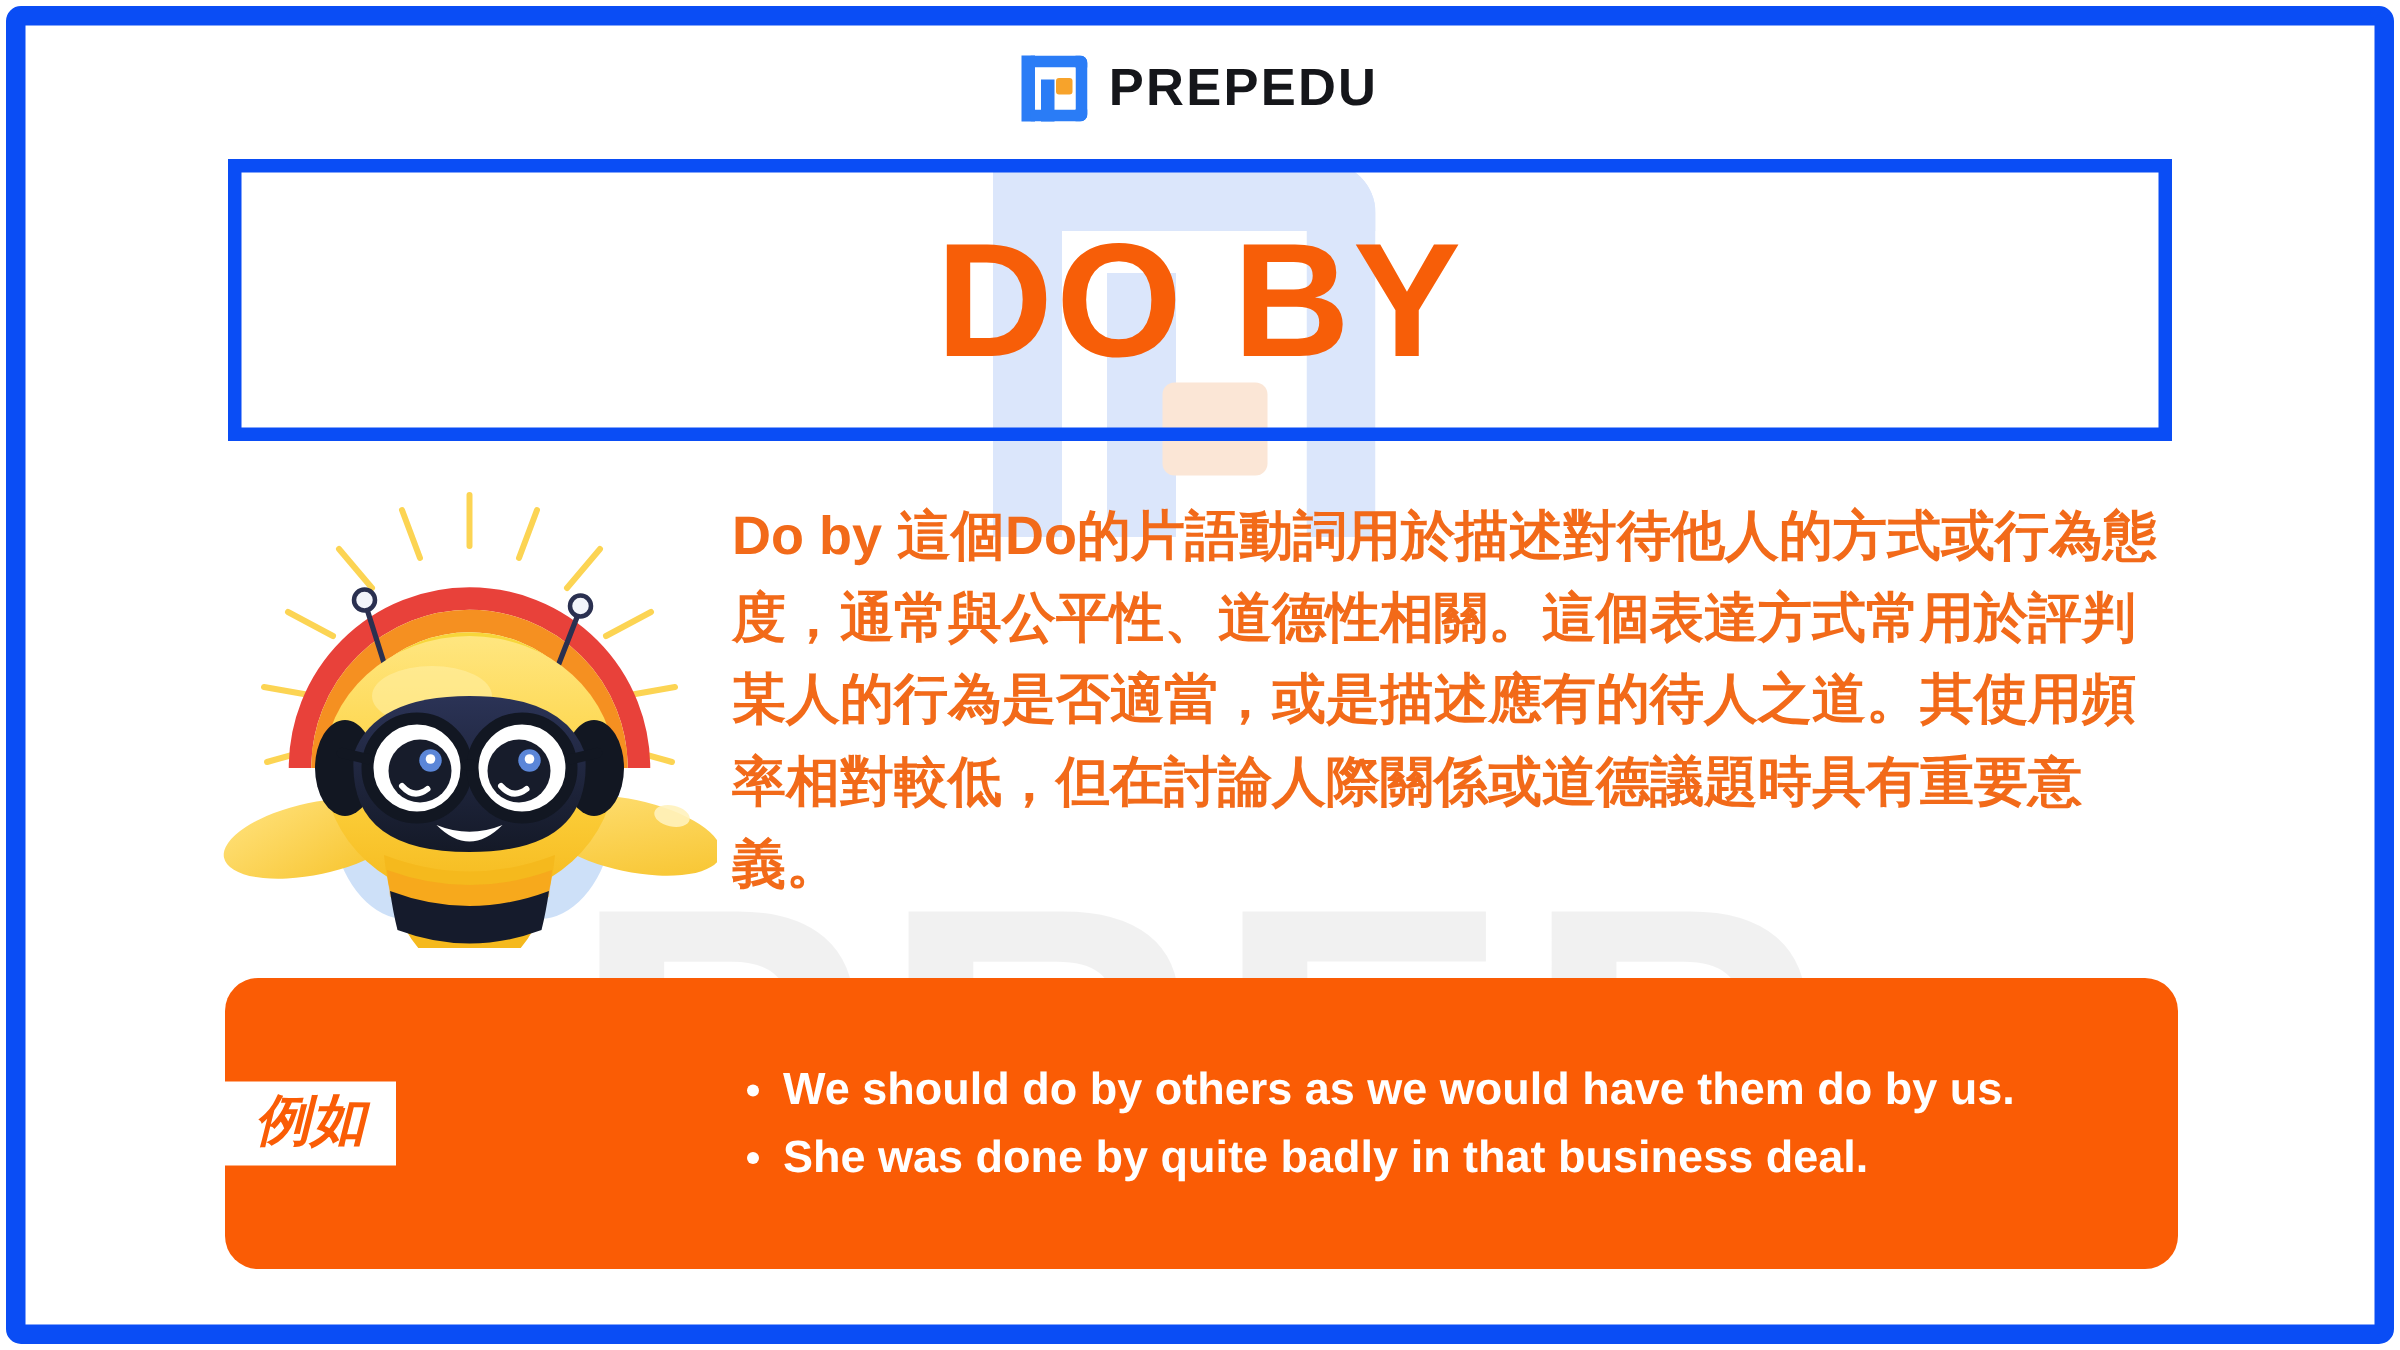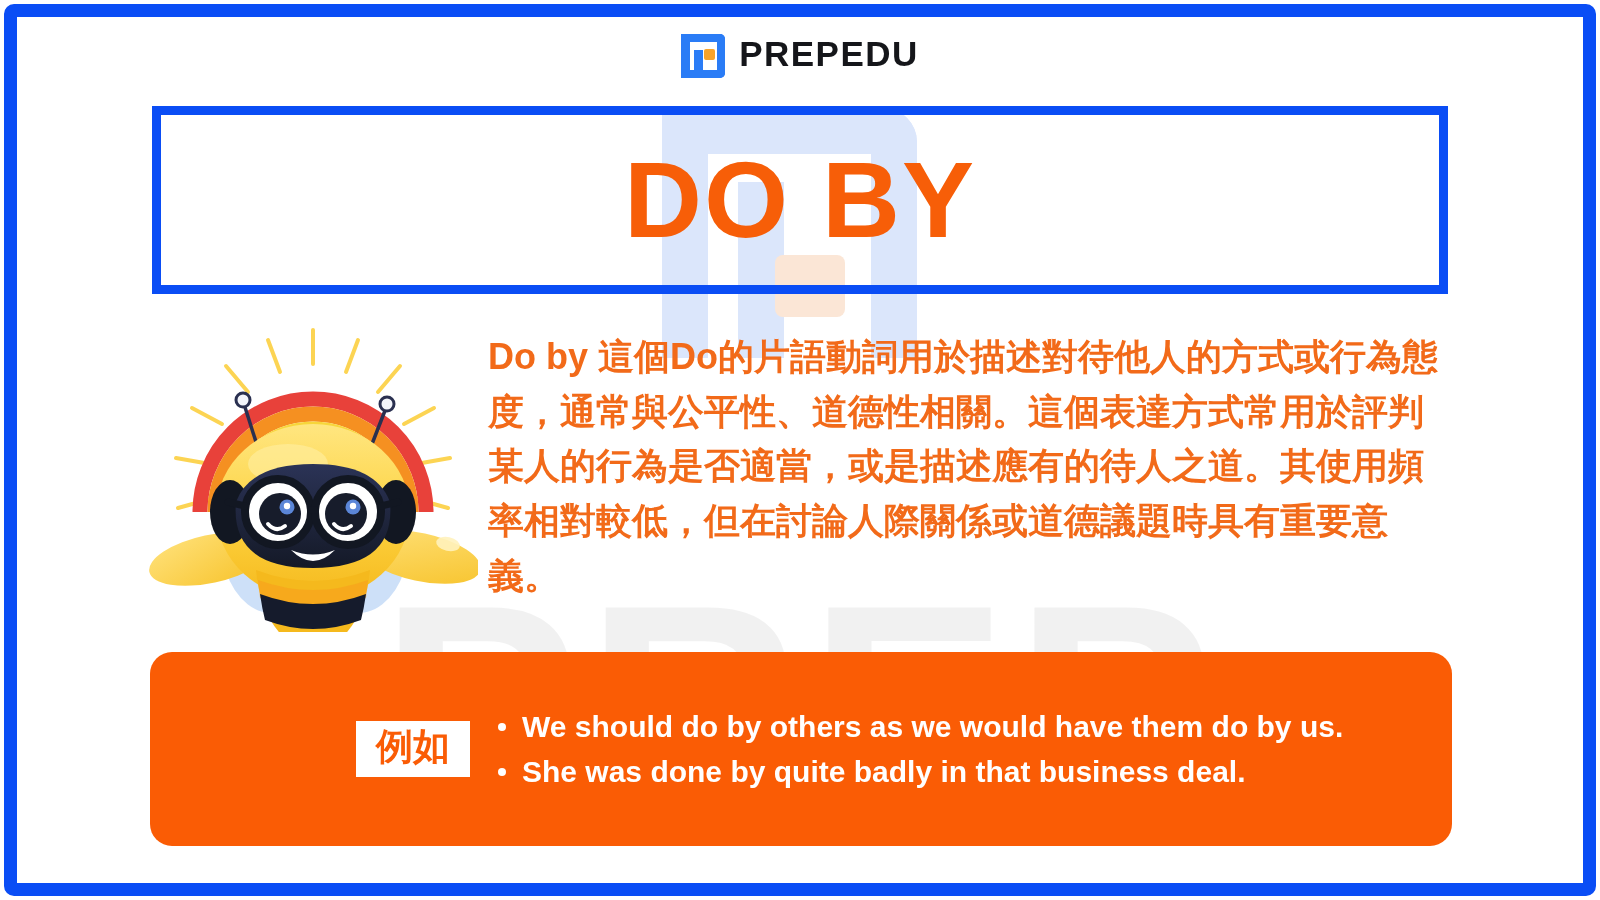--- a/index.html
+++ b/index.html
@@ -101,20 +101,21 @@
   }
 
   
   .brand {
     position: absolute;
     left: 0;
     right: 0;
     top: 34px;
     height: 50px;
     display: flex;
+    align-items: center;
     justify-content: center;
     gap: 14px;
     z-index: 20;
   }
   .brand-mark {
     position: relative;
     width: 44px;
     height: 44px;
   }
   .bm-outer {
@@ -219,22 +220,23 @@
     background: #fa5c05;
     border-radius: 22px;
     z-index: 10;
     display: flex;
     align-items: center;
   }
   .ex-label-wrap {
     width: 320px;
     display: flex;
     align-items: center;
-    justify-content: flex-end;
+    justify-content: flex-start;
     flex: none;
+    font-style: italic;
   }
   .ex-label {
     background: #ffffff;
     color: #fa5c05;
     font-size: 37px;
     font-weight: 700;
     padding: 5px 20px 9px 20px;
     line-height: 1.12;
   }
   .ex-list {

